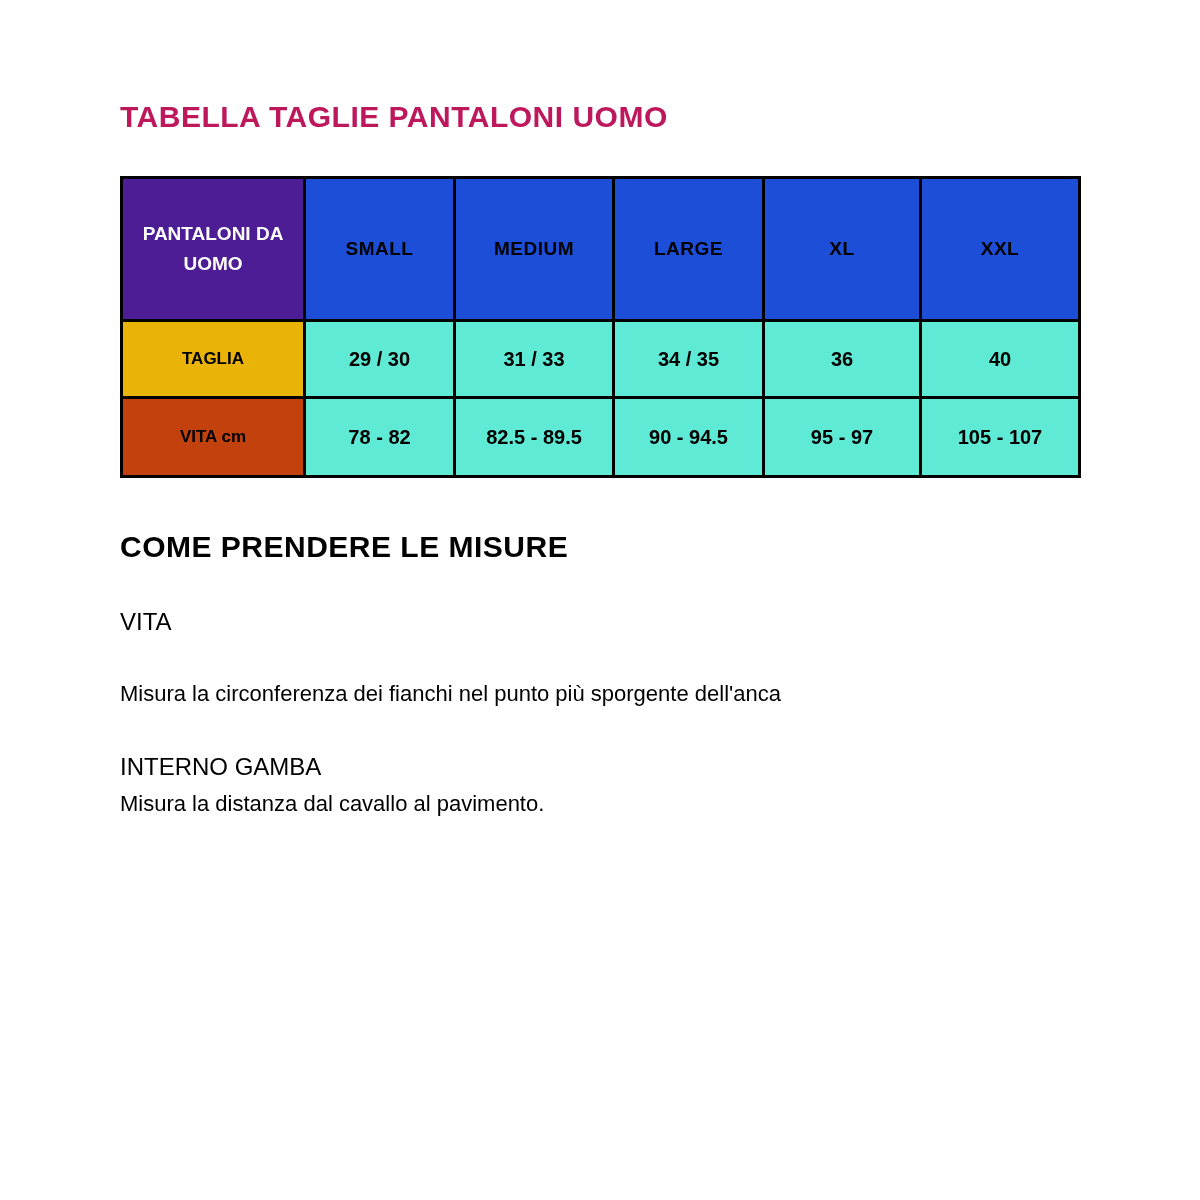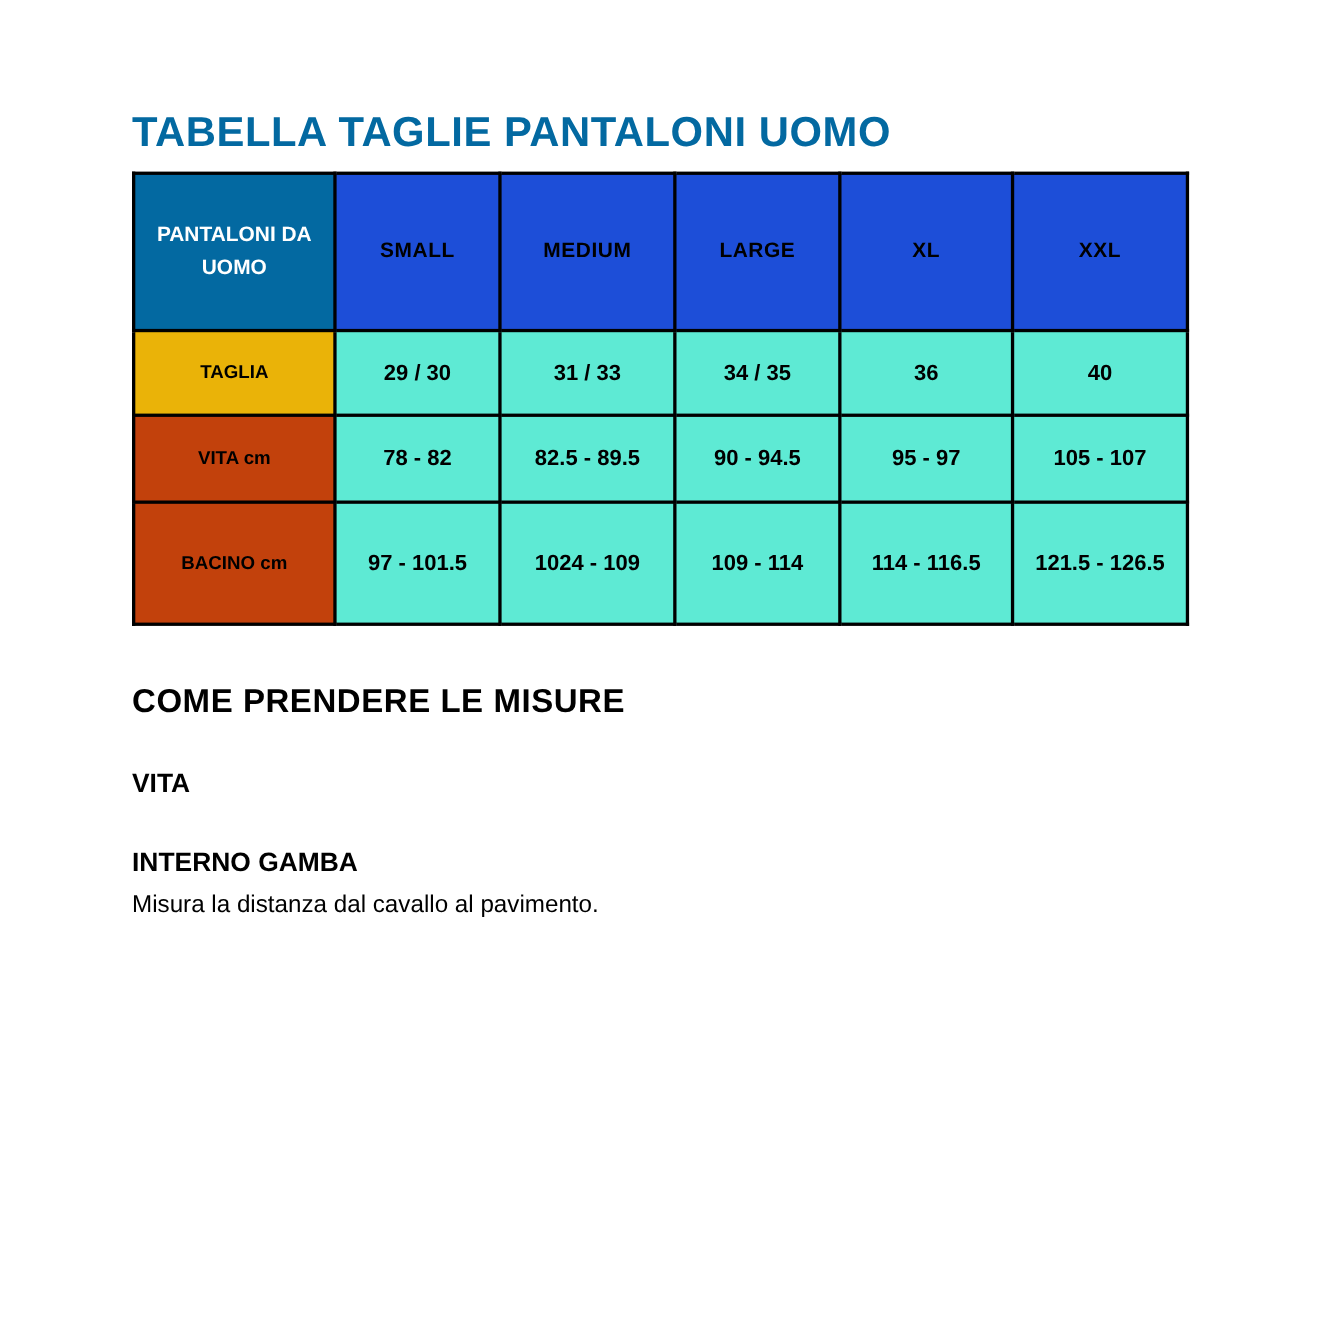--- a/index.html
+++ b/index.html
@@ -9,25 +9,25 @@
     font-family: "Liberation Sans", "DejaVu Sans", sans-serif;
     color: #000000;
   }
   .page {
     width: 1200px;
     height: 1200px;
     padding: 100px 120px 0 120px;
     background: #ffffff;
   }
   .page-title {
-    font-size: 38px;
+    font-size: 30px;
     font-weight: 700;
     letter-spacing: 0.5px;
-    margin-bottom: 13px;
-    color: #0369a1;
+    margin-bottom: 42px;
+    color: #be185d;
   }
   table.size-table {
     border-collapse: collapse;
     table-layout: fixed;
     width: 958px;
   }
   table.size-table td, table.size-table th {
     border: 3px solid #000000;
     text-align: center;
     vertical-align: middle;
@@ -42,21 +42,21 @@
   col.c-xl { width: 157px; }
   col.c-xxl { width: 159px; }
   
   tr.r-header { height: 143px; }
   tr.r-taglia { height: 77px; }
   tr.r-vita { height: 79px; }
   tr.r-bacino { height: 111px; }
   tr.r-interno { height: 111px; }
   
   th.corner-cell {
-    background: #0369a1;
+    background: #4c1d95;
     color: #ffffff;
     font-size: 19px;
     line-height: 1.6;
     padding: 0 28px;
   }
   th.size-header {
     background: #1d4ed8;
     color: #000000;
     font-size: 19px;
     letter-spacing: 0.5px;
@@ -78,21 +78,21 @@
   
   .measure-heading {
     font-size: 30px;
     font-weight: 700;
     letter-spacing: 0.5px;
     margin-top: 52px;
   }
   .measure-item { margin-top: 44px; }
   .measure-item-title {
     font-size: 24px;
-    font-weight: 700;
+    font-weight: 400;
   }
   .measure-item-desc {
     font-size: 22px;
     font-weight: 400;
     margin-top: 9px;
     line-height: 1.3;
   }
 </style>
 </head>
 <body>
@@ -128,38 +128,31 @@
         <td class="value-cell">40</td>
       </tr>
       <tr class="r-vita">
         <td class="row-label row-label-soft">VITA cm</td>
         <td class="value-cell">78 - 82</td>
         <td class="value-cell">82.5 - 89.5</td>
         <td class="value-cell">90 - 94.5</td>
         <td class="value-cell">95 - 97</td>
         <td class="value-cell">105 - 107</td>
       </tr>
-      <tr class="r-bacino">
-        <td class="row-label row-label-soft">BACINO cm</td>
-        <td class="value-cell">97 - 101.5</td>
-        <td class="value-cell">1024 - 109</td>
-        <td class="value-cell">109 - 114</td>
-        <td class="value-cell">114 - 116.5</td>
-        <td class="value-cell">121.5 - 126.5</td>
-      </tr>
     </tbody>
   </table>
 
   <h2 class="measure-heading">COME PRENDERE LE MISURE</h2>
 
   <div class="measure-item">
     <div class="measure-item-title">VITA</div>
   </div>
 
   <div class="measure-item">
+    <div class="measure-item-desc">Misura la circonferenza dei fianchi nel punto più sporgente dell'anca</div>
   </div>
 
   <div class="measure-item">
     <div class="measure-item-title">INTERNO GAMBA</div>
     <div class="measure-item-desc">Misura la distanza dal cavallo al pavimento.</div>
   </div>
 
 </div>
 
 </body></html>

